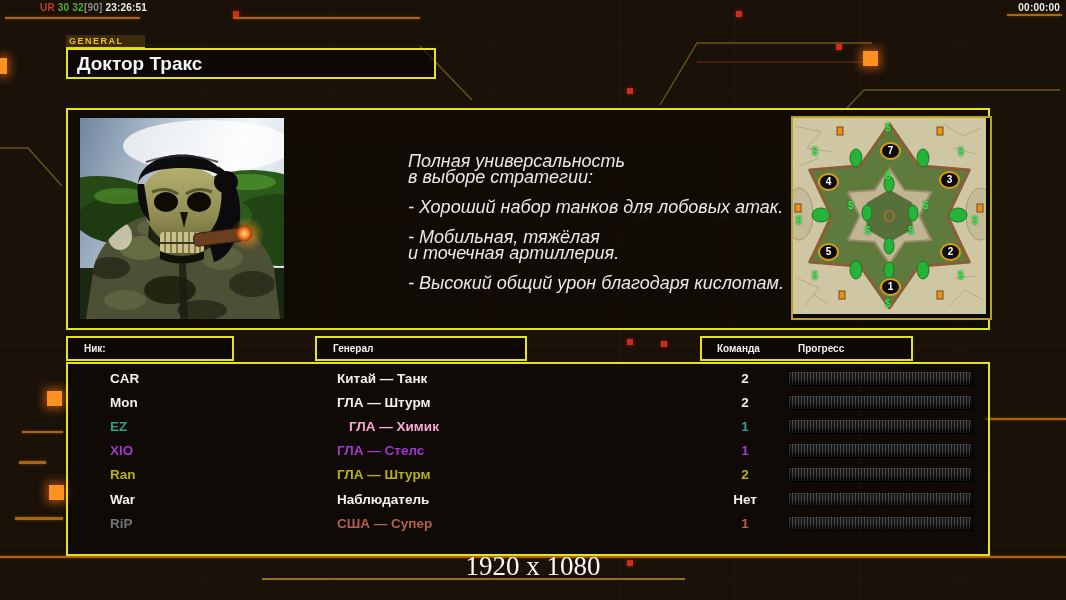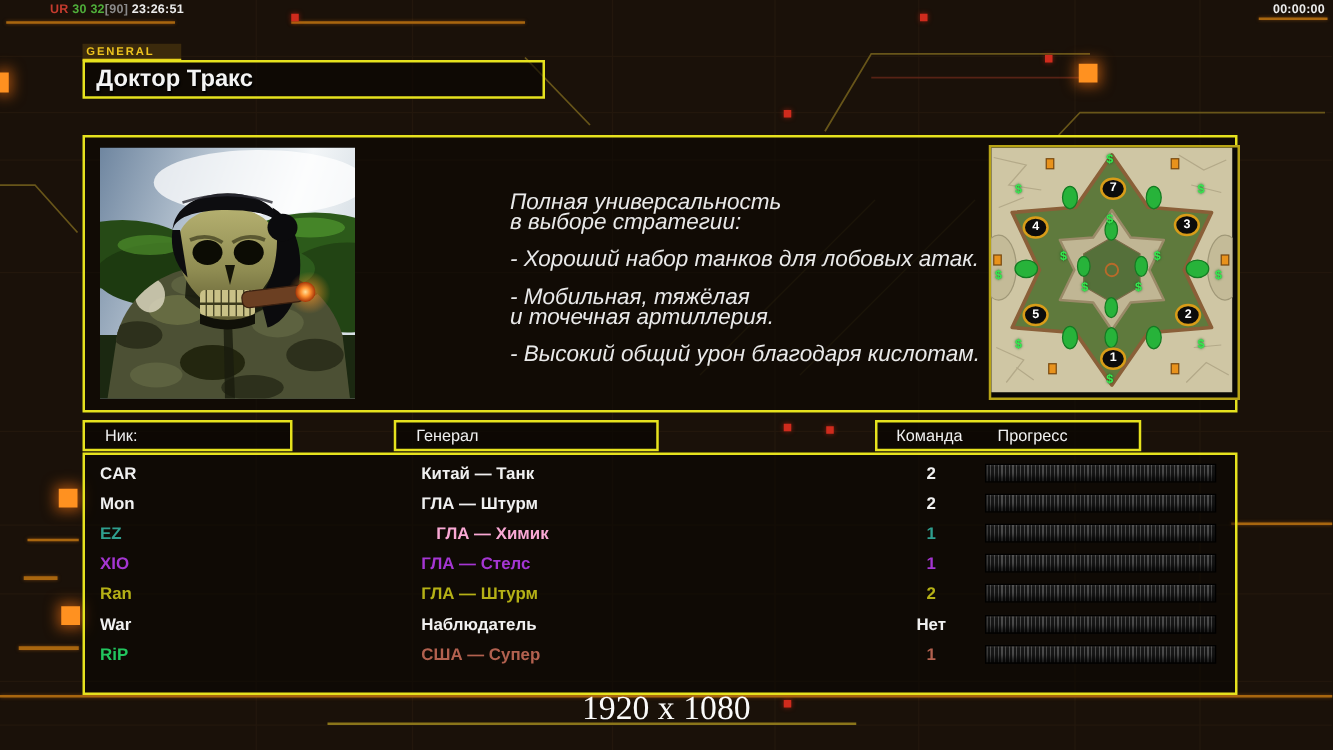--- a/index.html
+++ b/index.html
@@ -41,31 +41,31 @@
   #map-box{position:absolute;left:723px;top:6px;width:197px;height:200px;
     border:2px solid #b8a416;background:#0a0806;}
   #map-canvas{position:absolute;left:0;top:0;}
   .mapnum{position:absolute;width:17px;height:14px;margin-left:-10px;margin-top:-9px;
     background:#0c0c0c;border:2px solid #d89c18;border-radius:50%;
     color:#fff;font-size:10px;font-weight:bold;line-height:14px;text-align:center;}
   .supply{position:absolute;margin-left:-3px;margin-top:-6px;color:#35e84f;
     font-size:10px;font-weight:bold;text-shadow:0 0 2px #0b5a18;}
   
   .hdr-box{position:absolute;z-index:2;top:336px;height:21px;border:2px solid #e6e21e;
-    background:rgba(8,5,2,.72);color:#f0f0f0;font-size:13px;font-weight:normal;line-height:21px;}
+    background:rgba(8,5,2,.72);color:#f0f0f0;font-size:10px;font-weight:bold;line-height:21px;}
   #hdr-nick{left:66px;width:148px;padding-left:16px;}
   #hdr-general{left:315px;width:192px;padding-left:16px;}
   #hdr-team-progress{left:700px;width:209px;}
   #hdr-team{position:absolute;left:15px;text-align:center;}
   #hdr-progress{position:absolute;left:96px;}
   #roster-panel{left:66px;top:362px;width:920px;height:190px;background:rgba(8,5,2,.55);}
   #roster-rows{position:absolute;left:0;top:2px;width:100%;}
   .trow{display:grid;grid-template-columns:269px 365px 86px 190px;height:24.2px;
     font-size:13.5px;font-weight:bold;align-items:center;}
-  .c-nick{padding-left:12px;}
+  .c-nick{padding-left:12px;margin-left:30px;}
   .c-team{text-align:center;}
   .c-prog{width:183px;height:13px;border:1px solid #000;background:
     repeating-linear-gradient(90deg,#4b4b4b 0px,#4b4b4b 1px,#171717 1px,#171717 3px);
     box-shadow:inset 0 -4px 4px rgba(0,0,0,.65), inset 0 1px 1px rgba(255,255,255,.08);}
   
   #resolution-label{position:absolute;z-index:4;left:50%;top:551px;transform:translateX(-50%);
     color:#fafafa;font-family:"Liberation Serif","DejaVu Serif",serif;font-size:27px;}
 </style>
 </head>
 <body>
@@ -334,21 +334,21 @@
   </div>
 
   <div class="trow">
     <span class="c-nick" style="color: rgb(240, 240, 240);">War</span>
     <span class="c-gen" style="color: rgb(240, 240, 240);">Наблюдатель</span>
     <span class="c-team" style="color: rgb(240, 240, 240);">Нет</span>
     <span class="c-prog"></span>
   </div>
 
   <div class="trow">
-    <span class="c-nick" style="color: #22c55e;">RiP</span>
+    <span class="c-nick" style="color: #737373;">RiP</span>
     <span class="c-gen" style="color: rgb(178, 97, 79);">США — Супер</span>
     <span class="c-team" style="color: rgb(178, 97, 79);">1</span>
     <span class="c-prog"></span>
   </div>
 </div>
 </div>
 
 <div id="resolution-label">1920 x 1080</div>
 
 </body></html>

